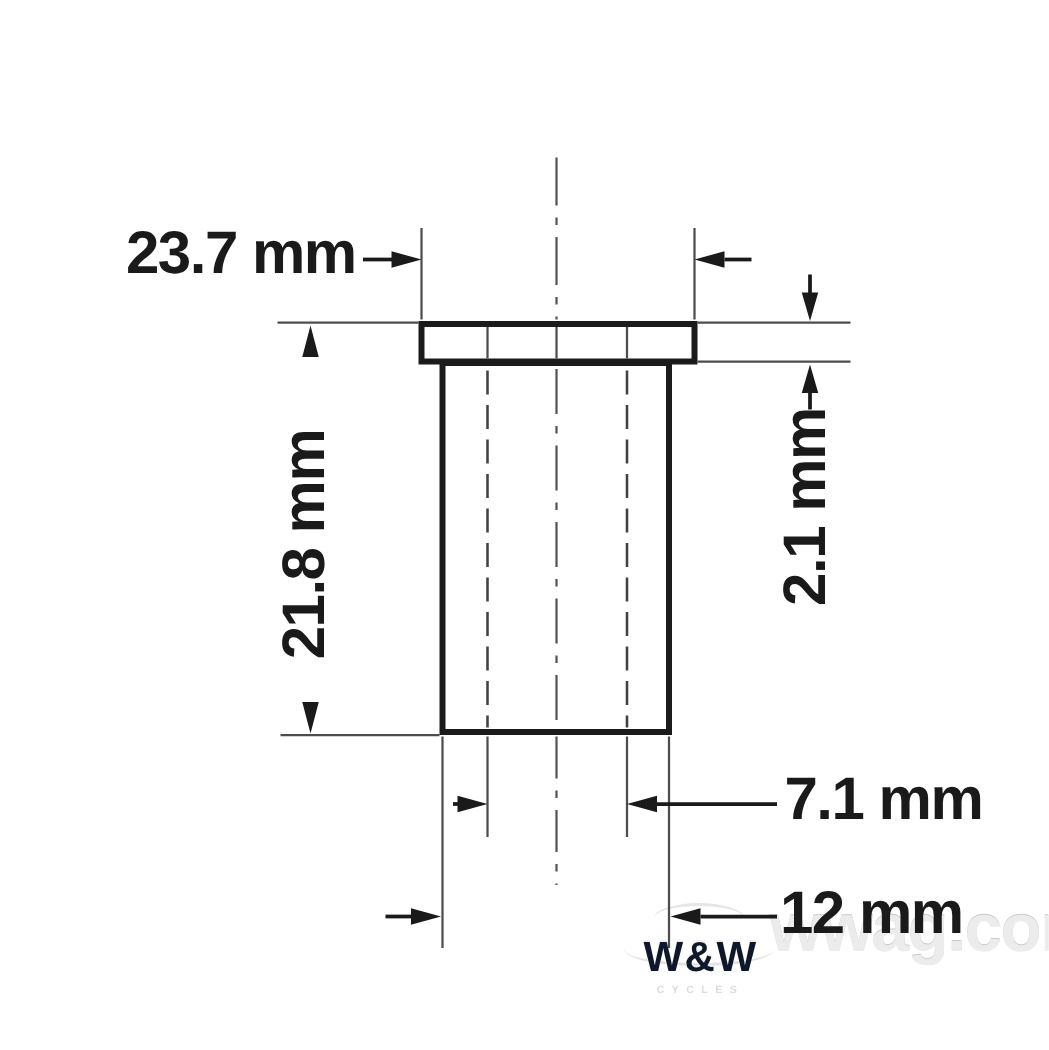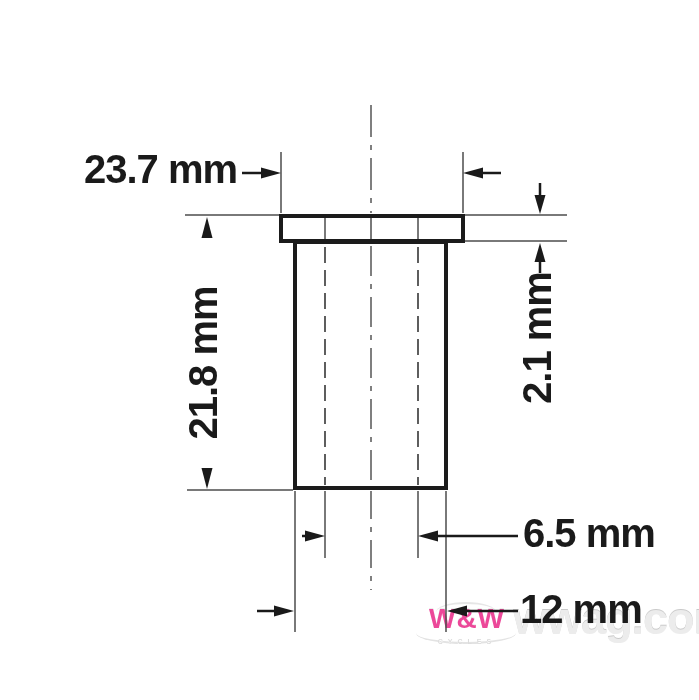--- a/index.html
+++ b/index.html
@@ -66,25 +66,25 @@
     position: absolute;
     left: 0px; top: 22px;
     width: 100px; height: 20px;
     border-bottom: 2px solid #e3e3e3;
     border-radius: 50%;
   }
   .wm-ww {
     position: relative;
     font-size: 28px;
     font-weight: 700;
-    color: #ec4899;
+    color: #0f172a;
     text-shadow: 0 1px 1px #ffffff, 0 -1px 0 #ededed;
     letter-spacing: 1px;
     line-height: 1;
-    margin-top: 5px;
+    margin-top: 24px;
   }
   .wm-cycles {
     position: relative;
     font-size: 7px;
     font-weight: 700;
     color: #dcdcdc;
     letter-spacing: 5px;
     margin-top: 5px;
     text-shadow: 0 1px 0 #ffffff;
   }
@@ -191,17 +191,17 @@
       <polygon points="447,611 467,605.5 467,616.5" stroke="none"></polygon>
     </g>
   </svg>
 
   <div class="dim-label" id="label-flange-dia">23.7 mm</div>
 
   <div class="dim-label rot" id="label-length">21.8 mm</div>
 
   <div class="dim-label rot" id="label-flange-thk">2.1 mm</div>
 
-  <div class="dim-label" id="label-inner-dia">6.5 mm</div>
+  <div class="dim-label" id="label-inner-dia">7.1 mm</div>
 
   <div class="dim-label" id="label-outer-dia">12 mm</div>
 
 </div>
 
 </body></html>

